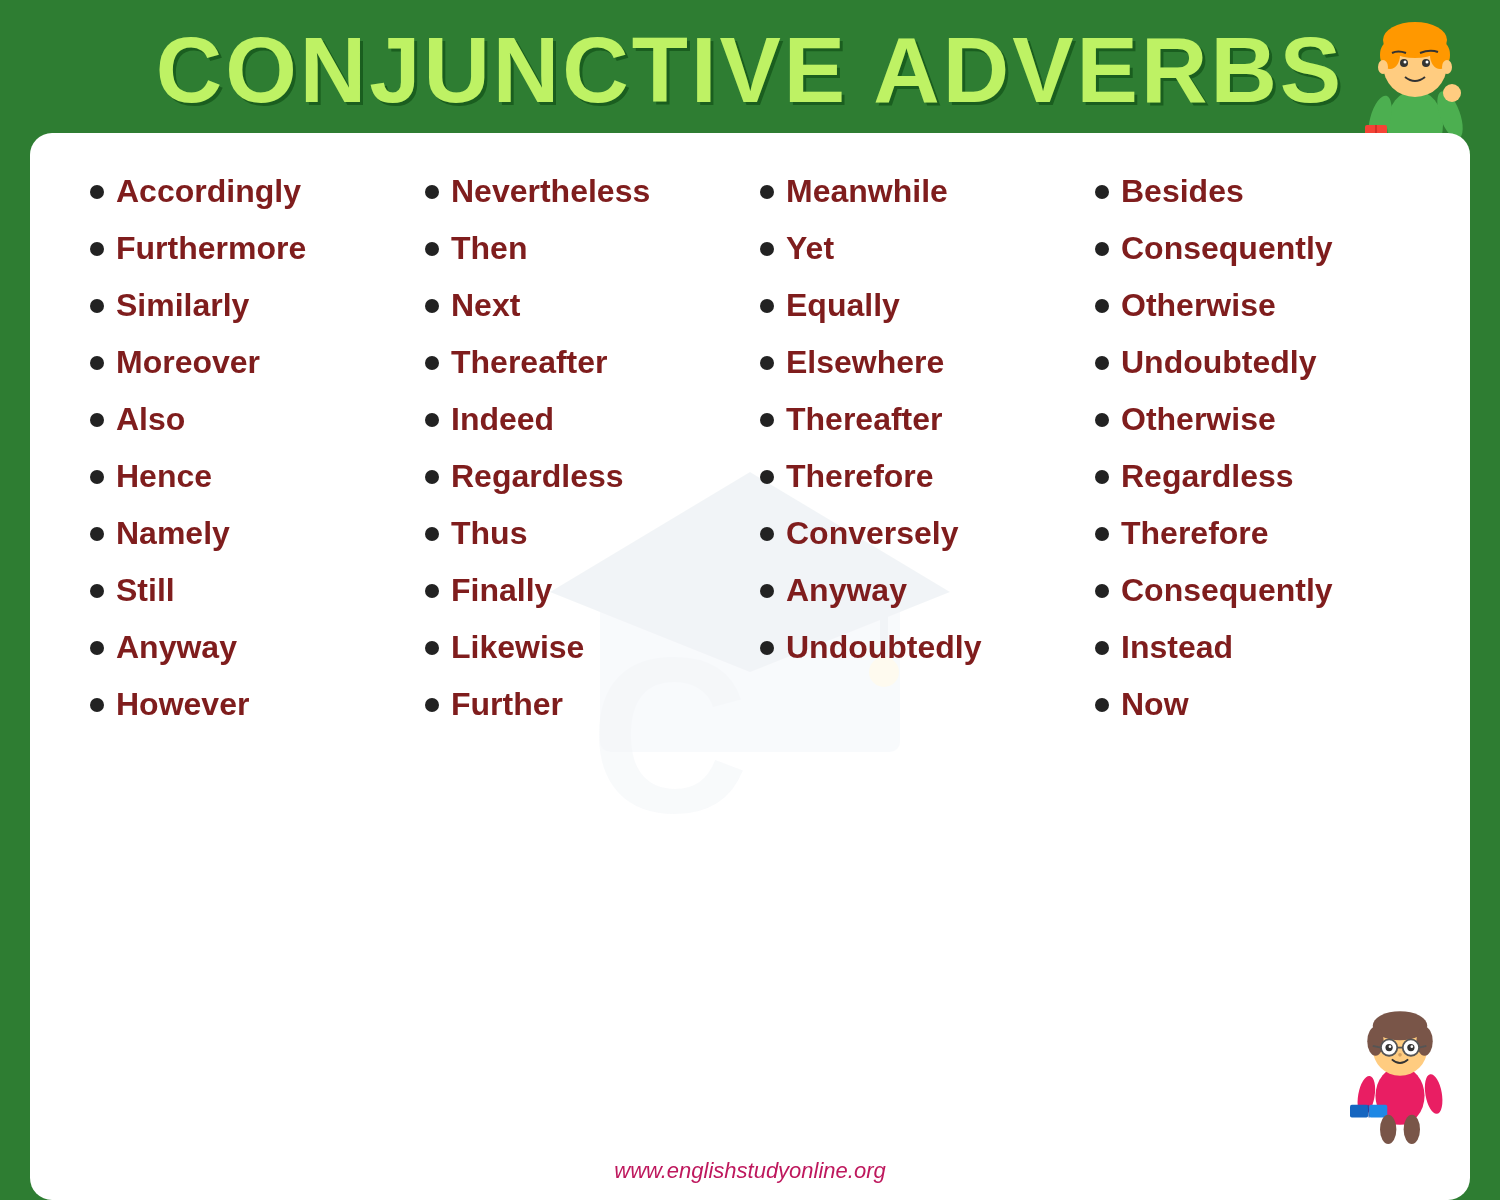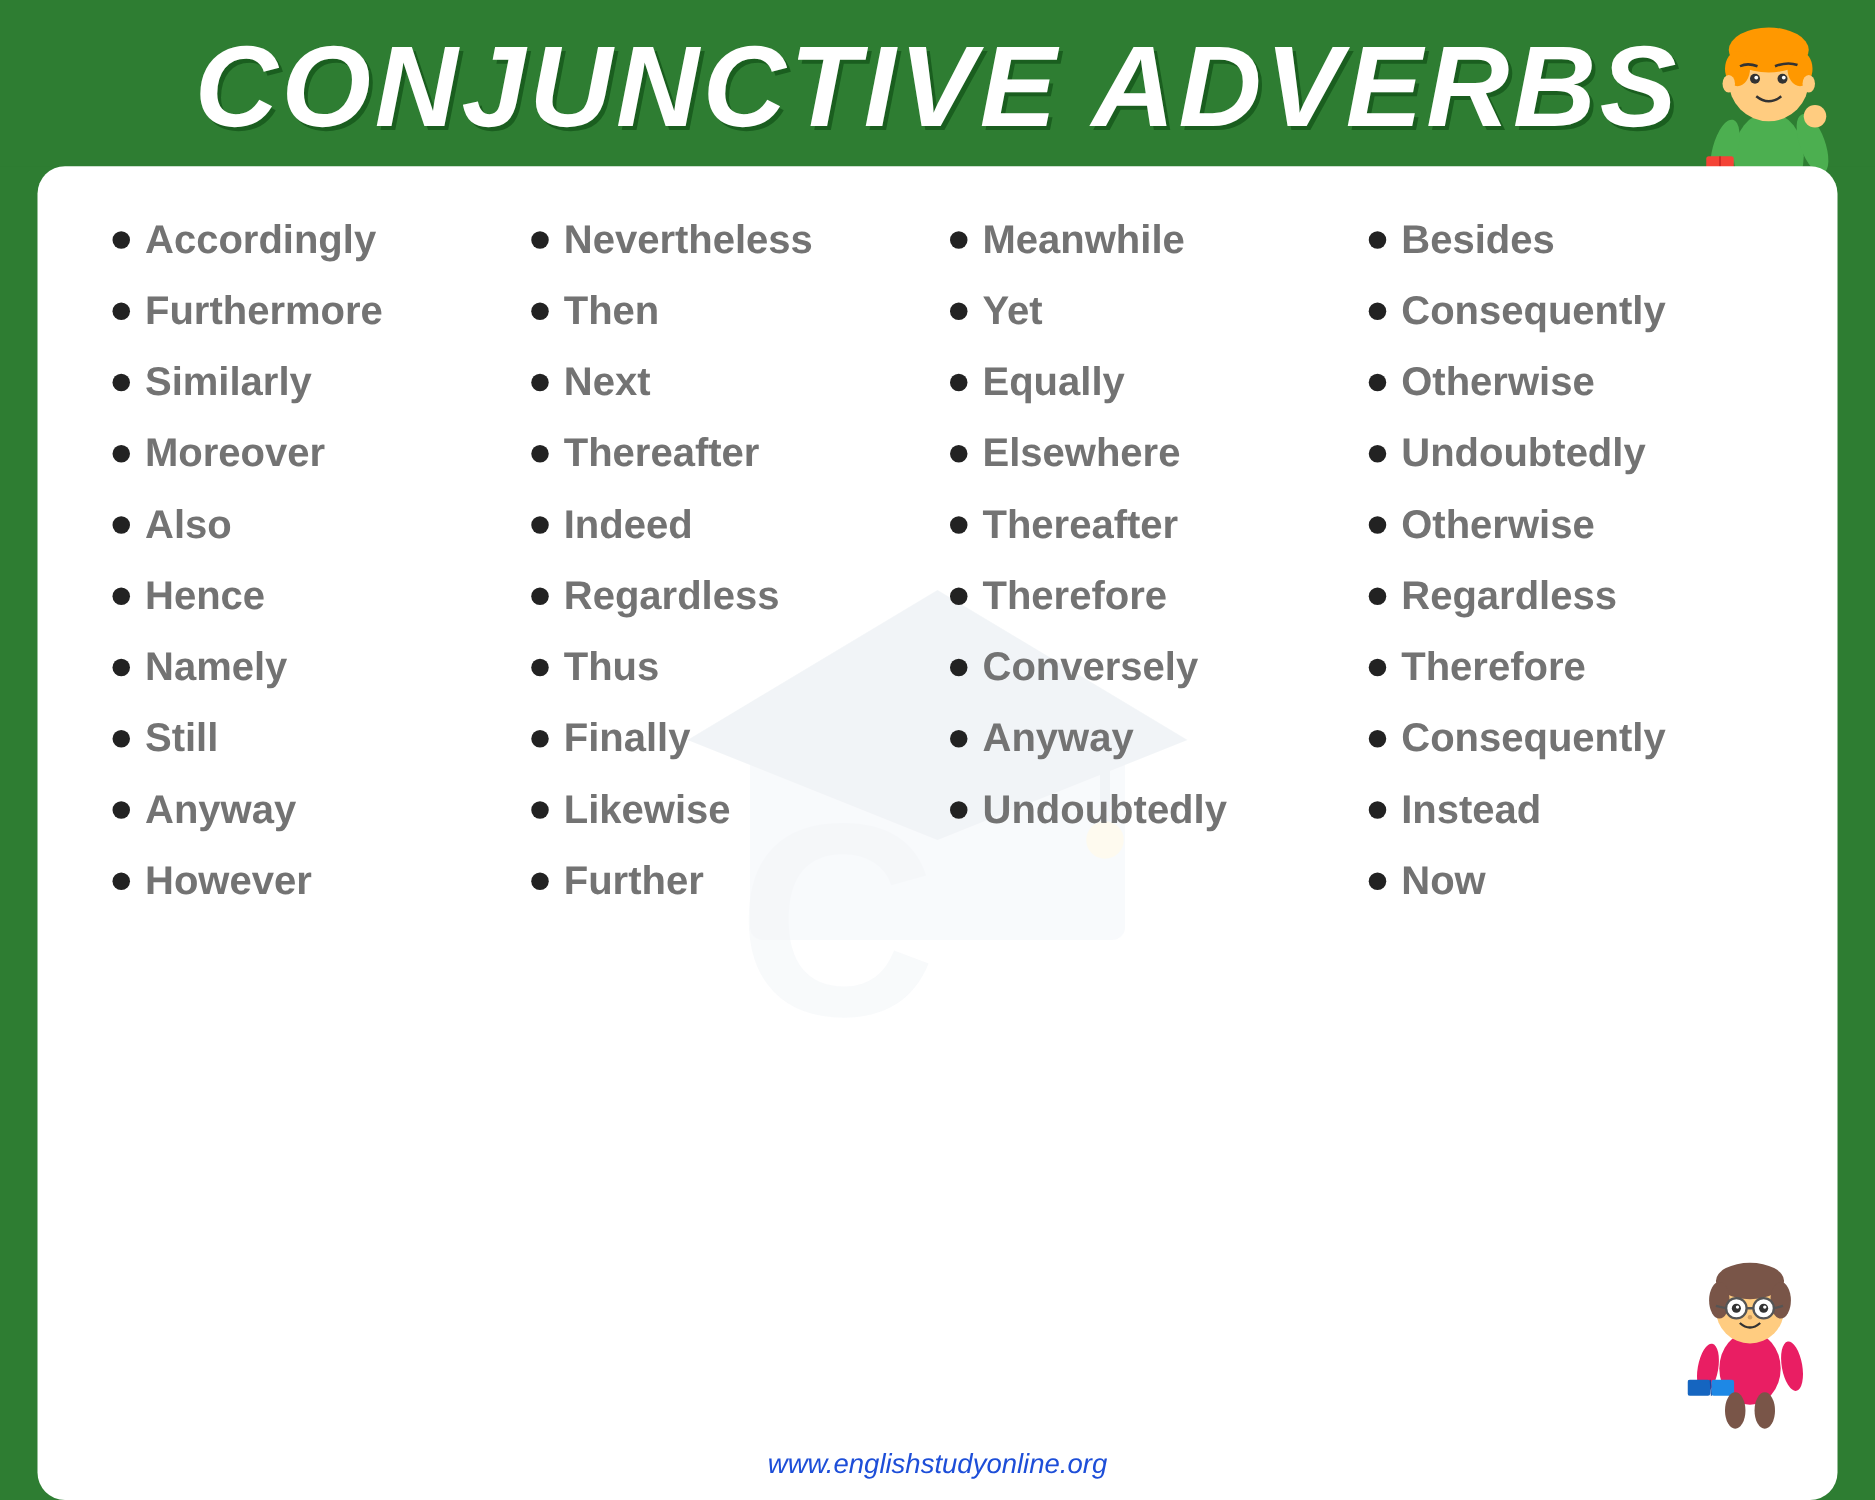--- a/index.html
+++ b/index.html
@@ -21,25 +21,24 @@
       padding: 18px 20px 10px 20px;
       display: flex;
       align-items: center;
       justify-content: center;
       position: relative;
     }
 
     #title {
       font-size: 92px;
       font-weight: 900;
-      color: #ffffff;
+      color: #bef264;
       text-transform: uppercase;
       letter-spacing: 3px;
       text-shadow: 3px 3px 0 #1a5e1f;
-      font-style: italic;
     }
 
     #cartoon-top-right {
       position: absolute;
       right: 30px;
       top: 5px;
       width: 110px;
       height: 160px;
     }
 
@@ -94,35 +93,35 @@
       width: 14px;
       height: 14px;
       background: #222;
       border-radius: 50%;
       flex-shrink: 0;
     }
 
     .word-text {
       font-size: 32px;
       font-weight: 700;
-      color: #737373;
+      color: #7f1d1d;
     }
 
     #footer {
       width: 100%;
       text-align: center;
       padding: 8px 0 4px 0;
       position: absolute;
       bottom: 12px;
       left: 0;
     }
 
     #footer-text {
       font-size: 22px;
-      color: #1d4ed8;
+      color: #be185d;
       font-style: italic;
       text-align: center;
     }
 
     .cartoon-girl-bottom {
       position: absolute;
       right: 20px;
       bottom: 50px;
     }
   </style>

